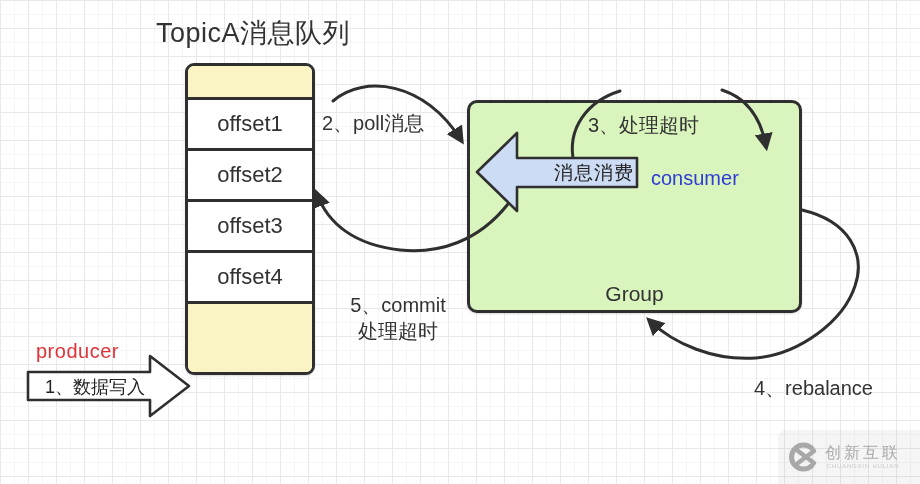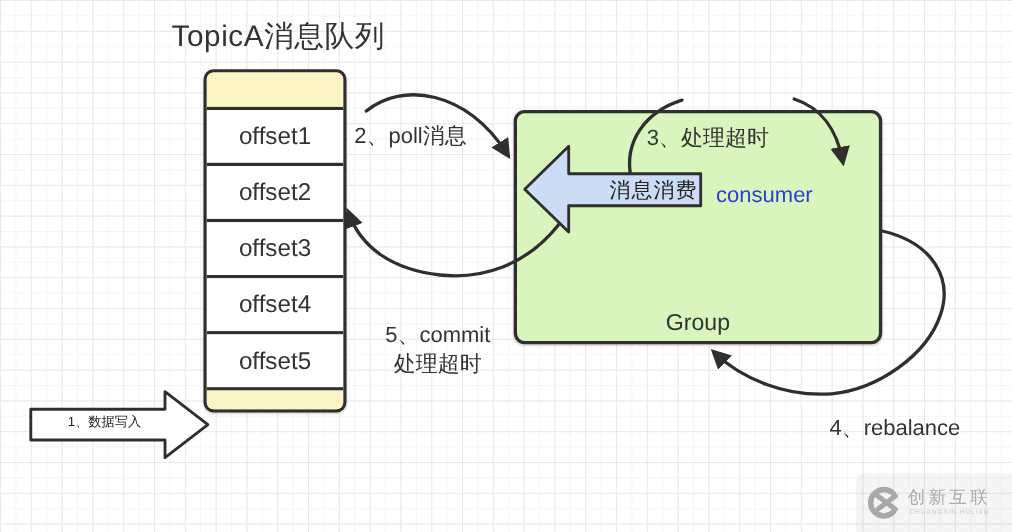--- a/index.html
+++ b/index.html
@@ -39,21 +39,21 @@
   
   #arrows{position:absolute;left:0;top:0;pointer-events:none;}
   .arc{fill:none;stroke:var(--stroke,#2f2f2f);stroke-width:3;stroke-linecap:round;}
   .blockarrow{stroke:var(--stroke,#2f2f2f);stroke-width:2.6;stroke-linejoin:round;}
   
   #poll-label{left:322px;top:62px;}
   #timeout-label{left:588px;top:64px;}
   #commit-label{left:330px;top:244px;width:136px;text-align:center;line-height:26px;white-space:normal;}
   #rebalance-label{left:754px;top:327px;}
   #producer-label{left:36px;top:340px;font-size:20px;color:var(--producer-text,#e23238);letter-spacing:.5px;}
-  #write-label{left:40px;top:375px;width:110px;text-align:center;font-size:12px;color:#222;}
+  #write-label{left:40px;top:375px;width:110px;text-align:center;font-size:18px;color:#222;}
   #consume-label{left:507px;top:160px;font-size:19px;color:#222;letter-spacing:1px;margin-left:47px;}
   
   .watermark{
     right:0;bottom:0;width:142px;height:54px;background:rgba(120,120,120,.07);
     border-radius:8px 0 0 0;display:flex;align-items:center;padding-left:9px;box-sizing:border-box;
   }
   .wm-text{margin-left:6px;display:flex;flex-direction:column;align-items:center;}
   .wm-brand{font-size:16px;color:#ababab;letter-spacing:3px;line-height:18px;}
   .wm-sub{font-size:6px;color:#c9c9c9;letter-spacing:.8px;line-height:8px;}
 </style>
@@ -63,21 +63,20 @@
 <div class="stage">
 
   <div class="abs" id="title">TopicA消息队列</div>
 
   <div class="abs queue">
     <div class="q-head"></div>
     <div class="q-cell">offset1</div>
     <div class="q-cell">offset2</div>
     <div class="q-cell">offset3</div>
     <div class="q-cell">offset4</div>
-    <div class="q-cell">offset5</div>
     <div class="q-foot"></div>
   </div>
 
   <div class="abs group-box">
     <div class="abs" id="consumer-label">consumer</div>
     <div class="abs" id="group-label">Group</div>
   </div>
 
   <svg id="arrows" width="920" height="484" viewBox="0 0 920 484">
     <defs>
@@ -100,20 +99,21 @@
     <polygon class="blockarrow" points="477,172 517,133 517,158 637,158 637,187 517,187 517,211" style="fill:var(--consume-fill,#ccdcf4)"></polygon>
   </svg>
 
   <div class="abs lbl" id="poll-label">2、poll消息</div>
   <div class="abs lbl" id="timeout-label">3、处理超时</div>
   <div class="abs lbl" id="commit-label">
     <div>5、commit</div>
     <div>处理超时</div>
   </div>
   <div class="abs lbl" id="rebalance-label">4、rebalance</div>
+  <div class="abs" id="producer-label">producer</div>
   <div class="abs" id="write-label">1、数据写入</div>
   <div class="abs" id="consume-label">消息消费</div>
 
   <div class="abs watermark">
     <svg width="32" height="32" viewBox="0 0 32 32">
       <path d="M 25 7.5 A 12 12 0 1 0 25 24.5" fill="none" stroke="#a8a8a8" stroke-width="5" stroke-linecap="round"></path>
       <path d="M 11 10 L 27 22 M 27 10 L 11 22" fill="none" stroke="#a8a8a8" stroke-width="4.5" stroke-linecap="round"></path>
     </svg>
     <div class="wm-text">
       <span class="wm-brand">创新互联</span>

